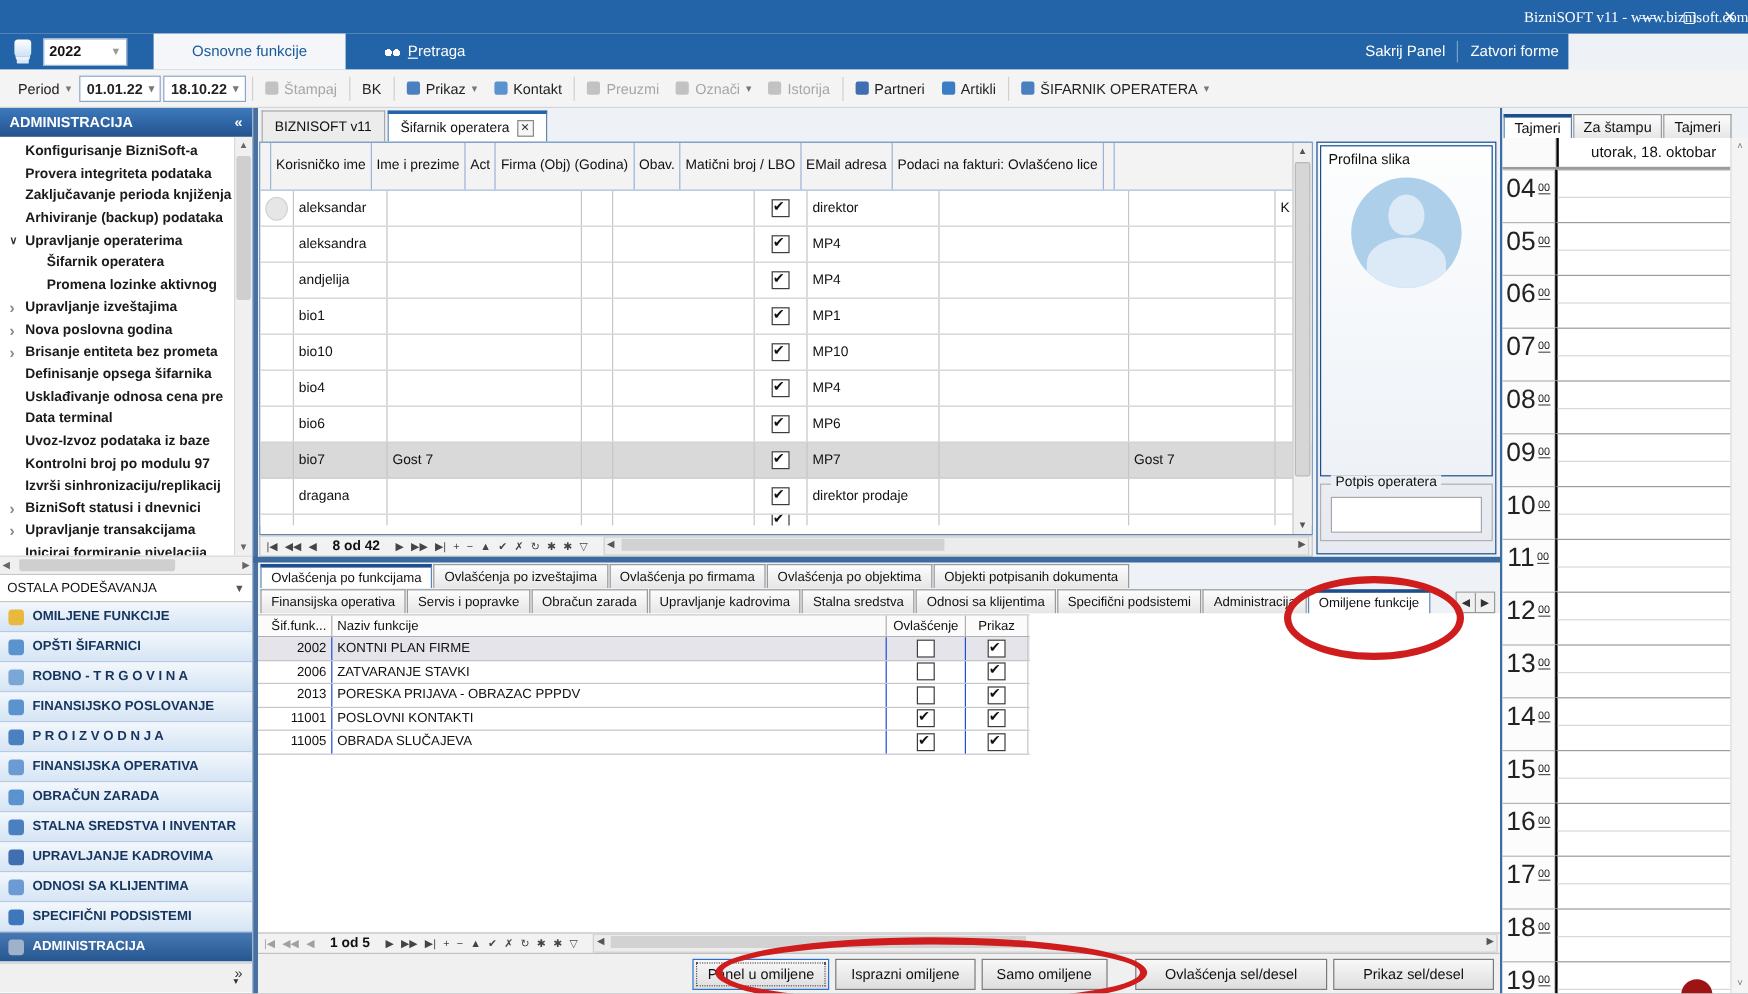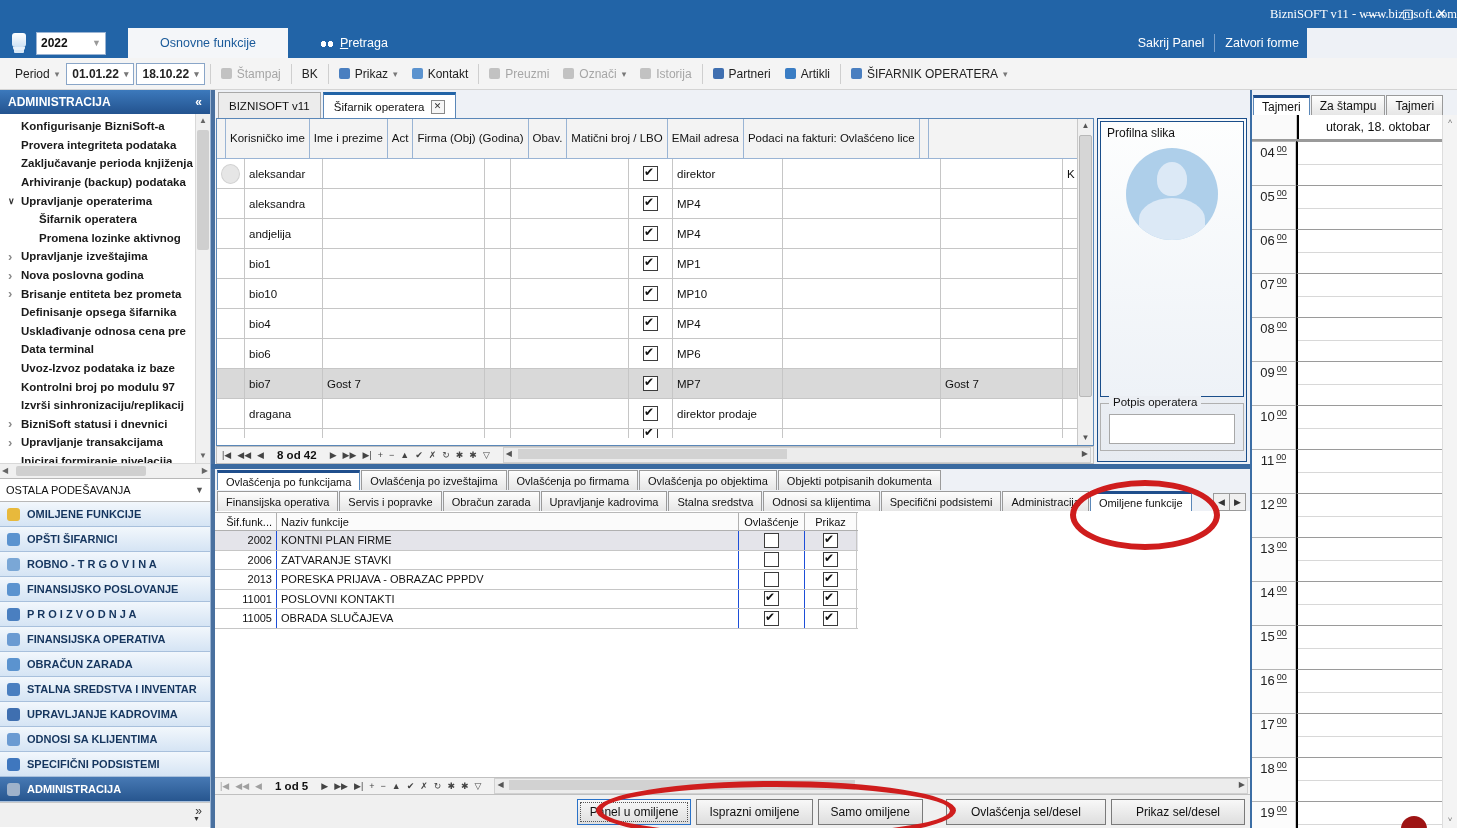--- a/index.html
+++ b/index.html
@@ -136,21 +136,21 @@
   
   .rightpanel{position:absolute;left:1250px;top:90px;width:207px;height:738px;background:#fff;border-left:2px solid #3c6ea5;box-sizing:border-box;}
   .rp-tabs{display:flex;gap:1px;height:25px;background:#eef1f6;align-items:flex-end;padding-left:1px;}
   .rp-tabs .ptab{font-size:12px;}
   .planner{position:relative;height:713px;overflow:hidden;}
   .dayheader{display:flex;height:24px;border-bottom:2px solid #9a9a9a;}
   .dayheader .corner{width:44px;border-right:1px solid #c8c8c8;background:#fafafa;}
   .dayheader .daylabel{flex:1;display:flex;align-items:center;justify-content:center;font-size:12.5px;border-left:2px solid #000;}
   .hourrow{display:flex;height:44px;}
   .hgut{width:44px;flex:none;border-right:1px solid #c8c8c8;border-top:1px solid #b4b4b4;background:#fcfcfc;padding-top:2px;box-sizing:border-box;text-align:center;}
-  .hnum{font-size:13px;color:#222;}
+  .hnum{font-size:22px;color:#222;}
   .hmin{font-size:9px;color:#222;border-bottom:1px solid #555;vertical-align:super;margin-left:2px;}
   .hcell{flex:1;border-top:1px solid #9a9a9a;border-left:2px solid #000;box-sizing:border-box;margin-right:14px;}
   .hcell .half{height:50%;border-bottom:1px solid #d8d8d8;}
   .rp-vscroll{position:absolute;right:0;top:0;width:14px;height:100%;background:#f4f4f4;border-left:1px solid #ddd;}
   .rp-vscroll .arr{position:absolute;left:0;width:14px;text-align:center;font-size:8px;color:#777;}
   
   .ann{position:absolute;border:6px solid #cf1d1d;border-radius:50%;pointer-events:none;}
   .ann1{left:1070px;top:480px;width:138px;height:58px;}
   .ann2{left:596px;top:781px;width:348px;height:47px;}
   .annblob{position:absolute;left:1401px;top:816px;width:26px;height:26px;border-radius:50%;background:#9e1414;pointer-events:none;}

